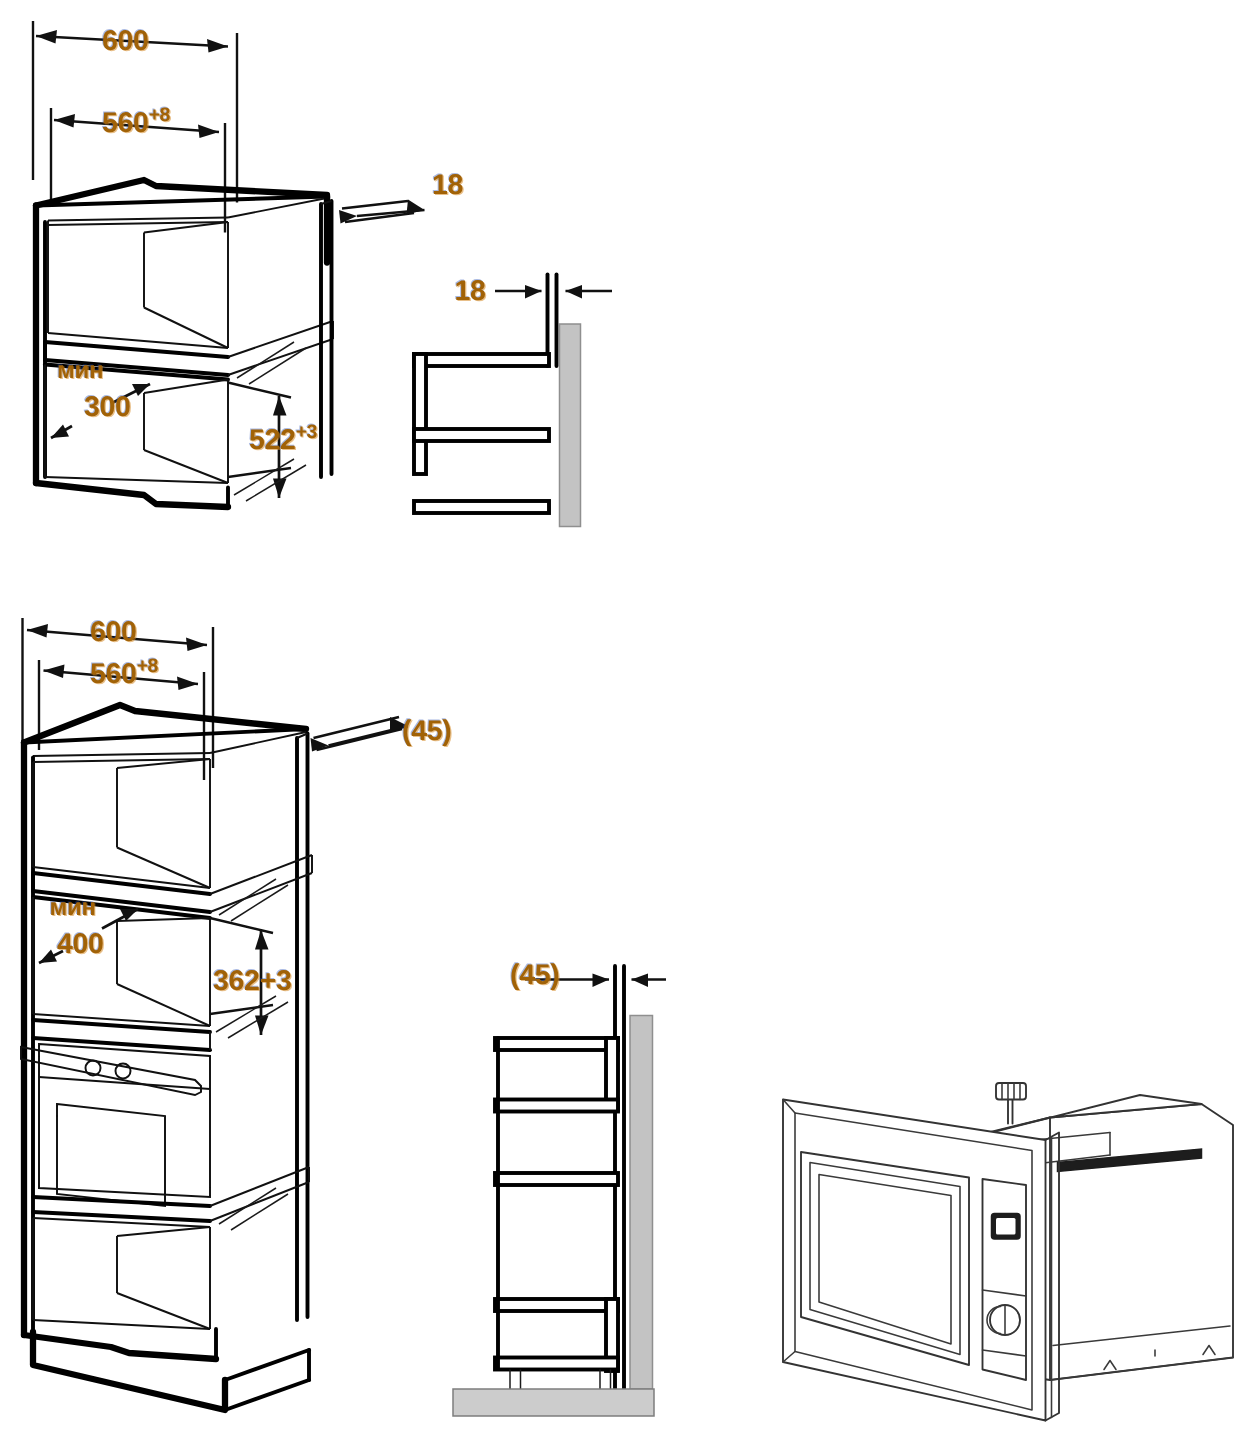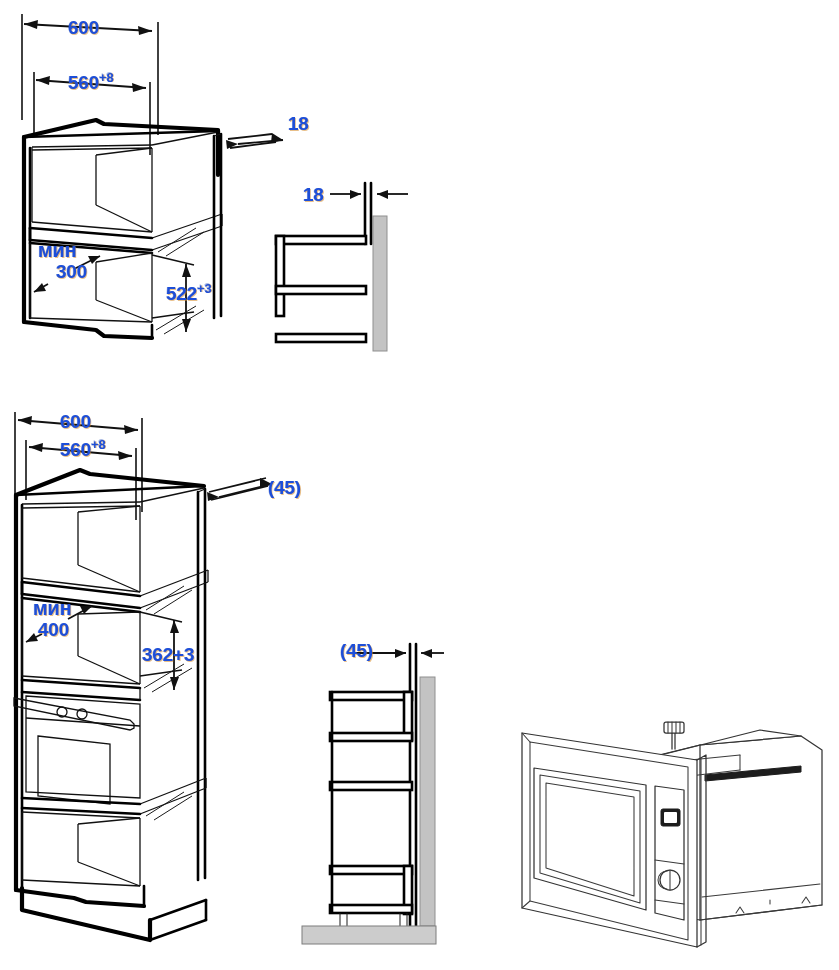--- a/index.html
+++ b/index.html
@@ -45,36 +45,36 @@
   .mw-fill     { fill: #ffffff; stroke: #333333; stroke-width: 1.25; stroke-linejoin: round; }
   .mw-dark     { fill: #1d1d1d; stroke: #1d1d1d; stroke-width: 1; }
 
   
   .dimlabel {
     position: absolute;
     font-family: "Liberation Sans", sans-serif;
     font-weight: bold;
     font-size: 19px;
     line-height: 1;
-    color: #1d4ed8;
+    color: #a16207;
     white-space: nowrap;
     letter-spacing: -0.2px;
     text-shadow:
        0.8px 0.8px 0 rgba(214,138,40,0.55),
       -0.6px -0.5px 0 rgba(30,70,180,0.38);
     user-select: none;
   }
   .dimlabel sup {
     font-size: 13px;
     font-weight: bold;
     vertical-align: super;
     line-height: 0;
     letter-spacing: -0.3px;
   }
-  .dimlabel.small { font-size: 20px; }
+  .dimlabel.small { font-size: 16px; }
 </style>
 </head>
 <body>
 
 <div id="sheet">
 
   <svg class="board" viewBox="0 0 839 970">
 
     <g>
 

